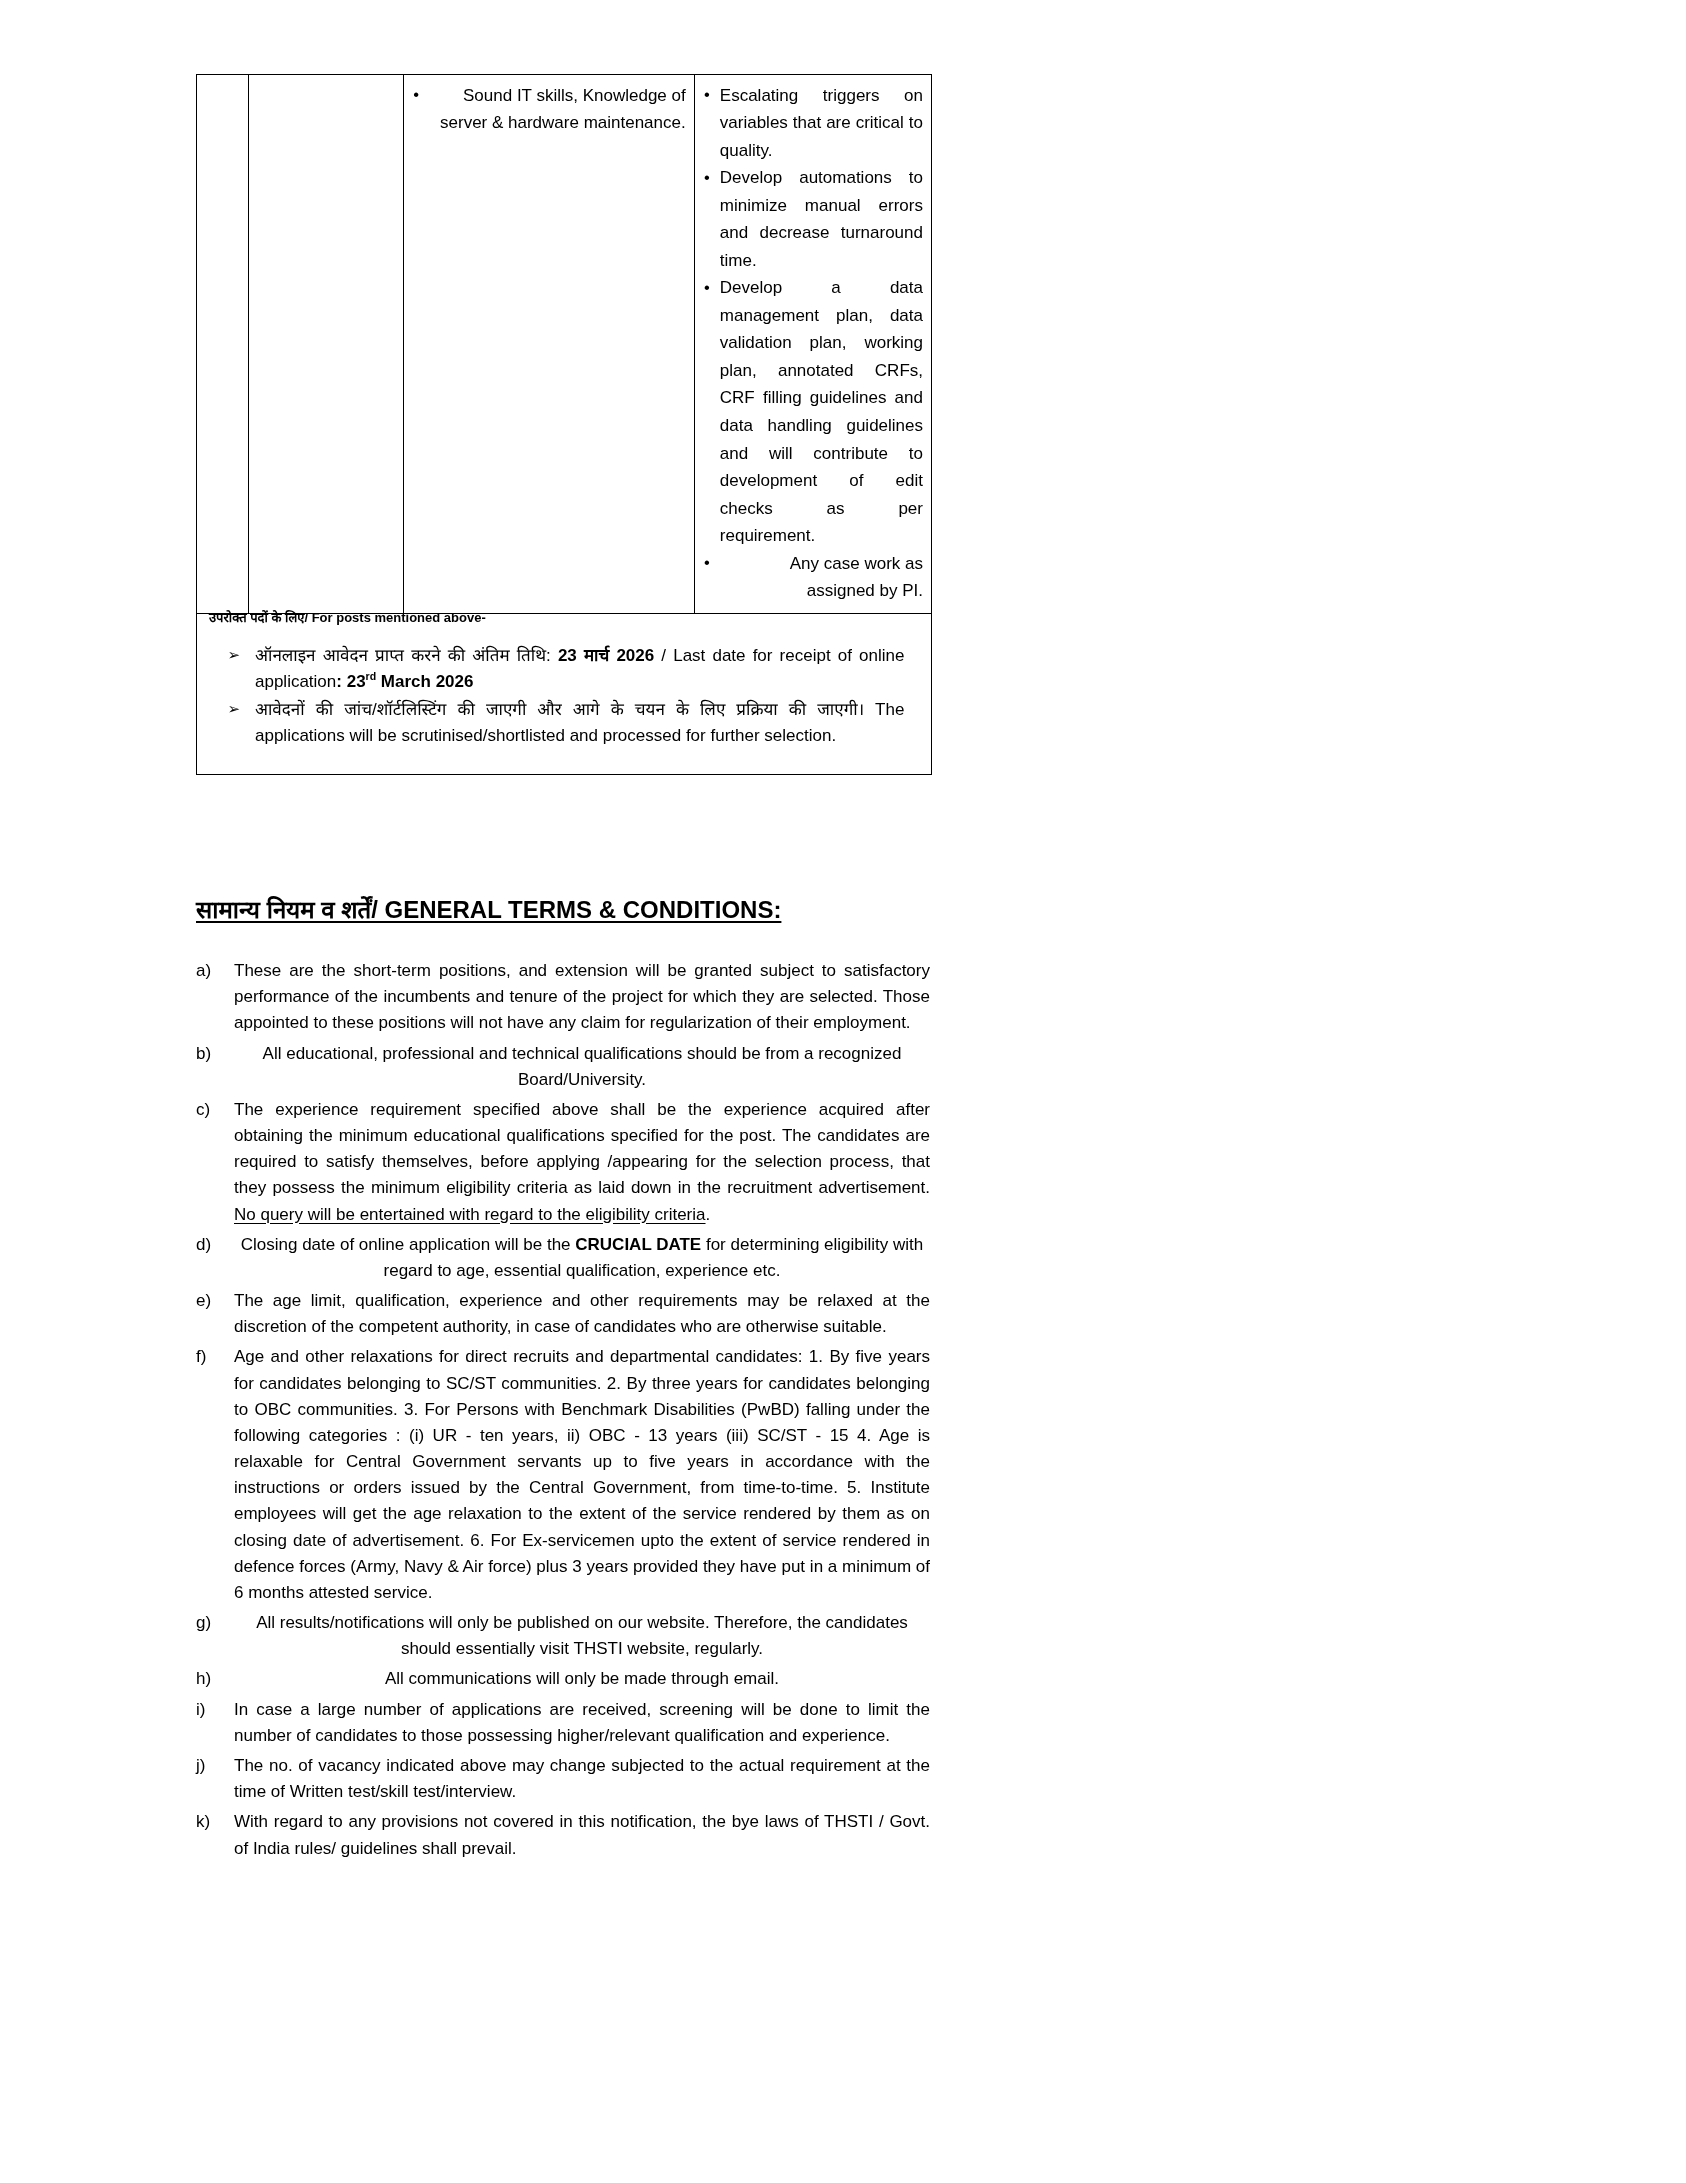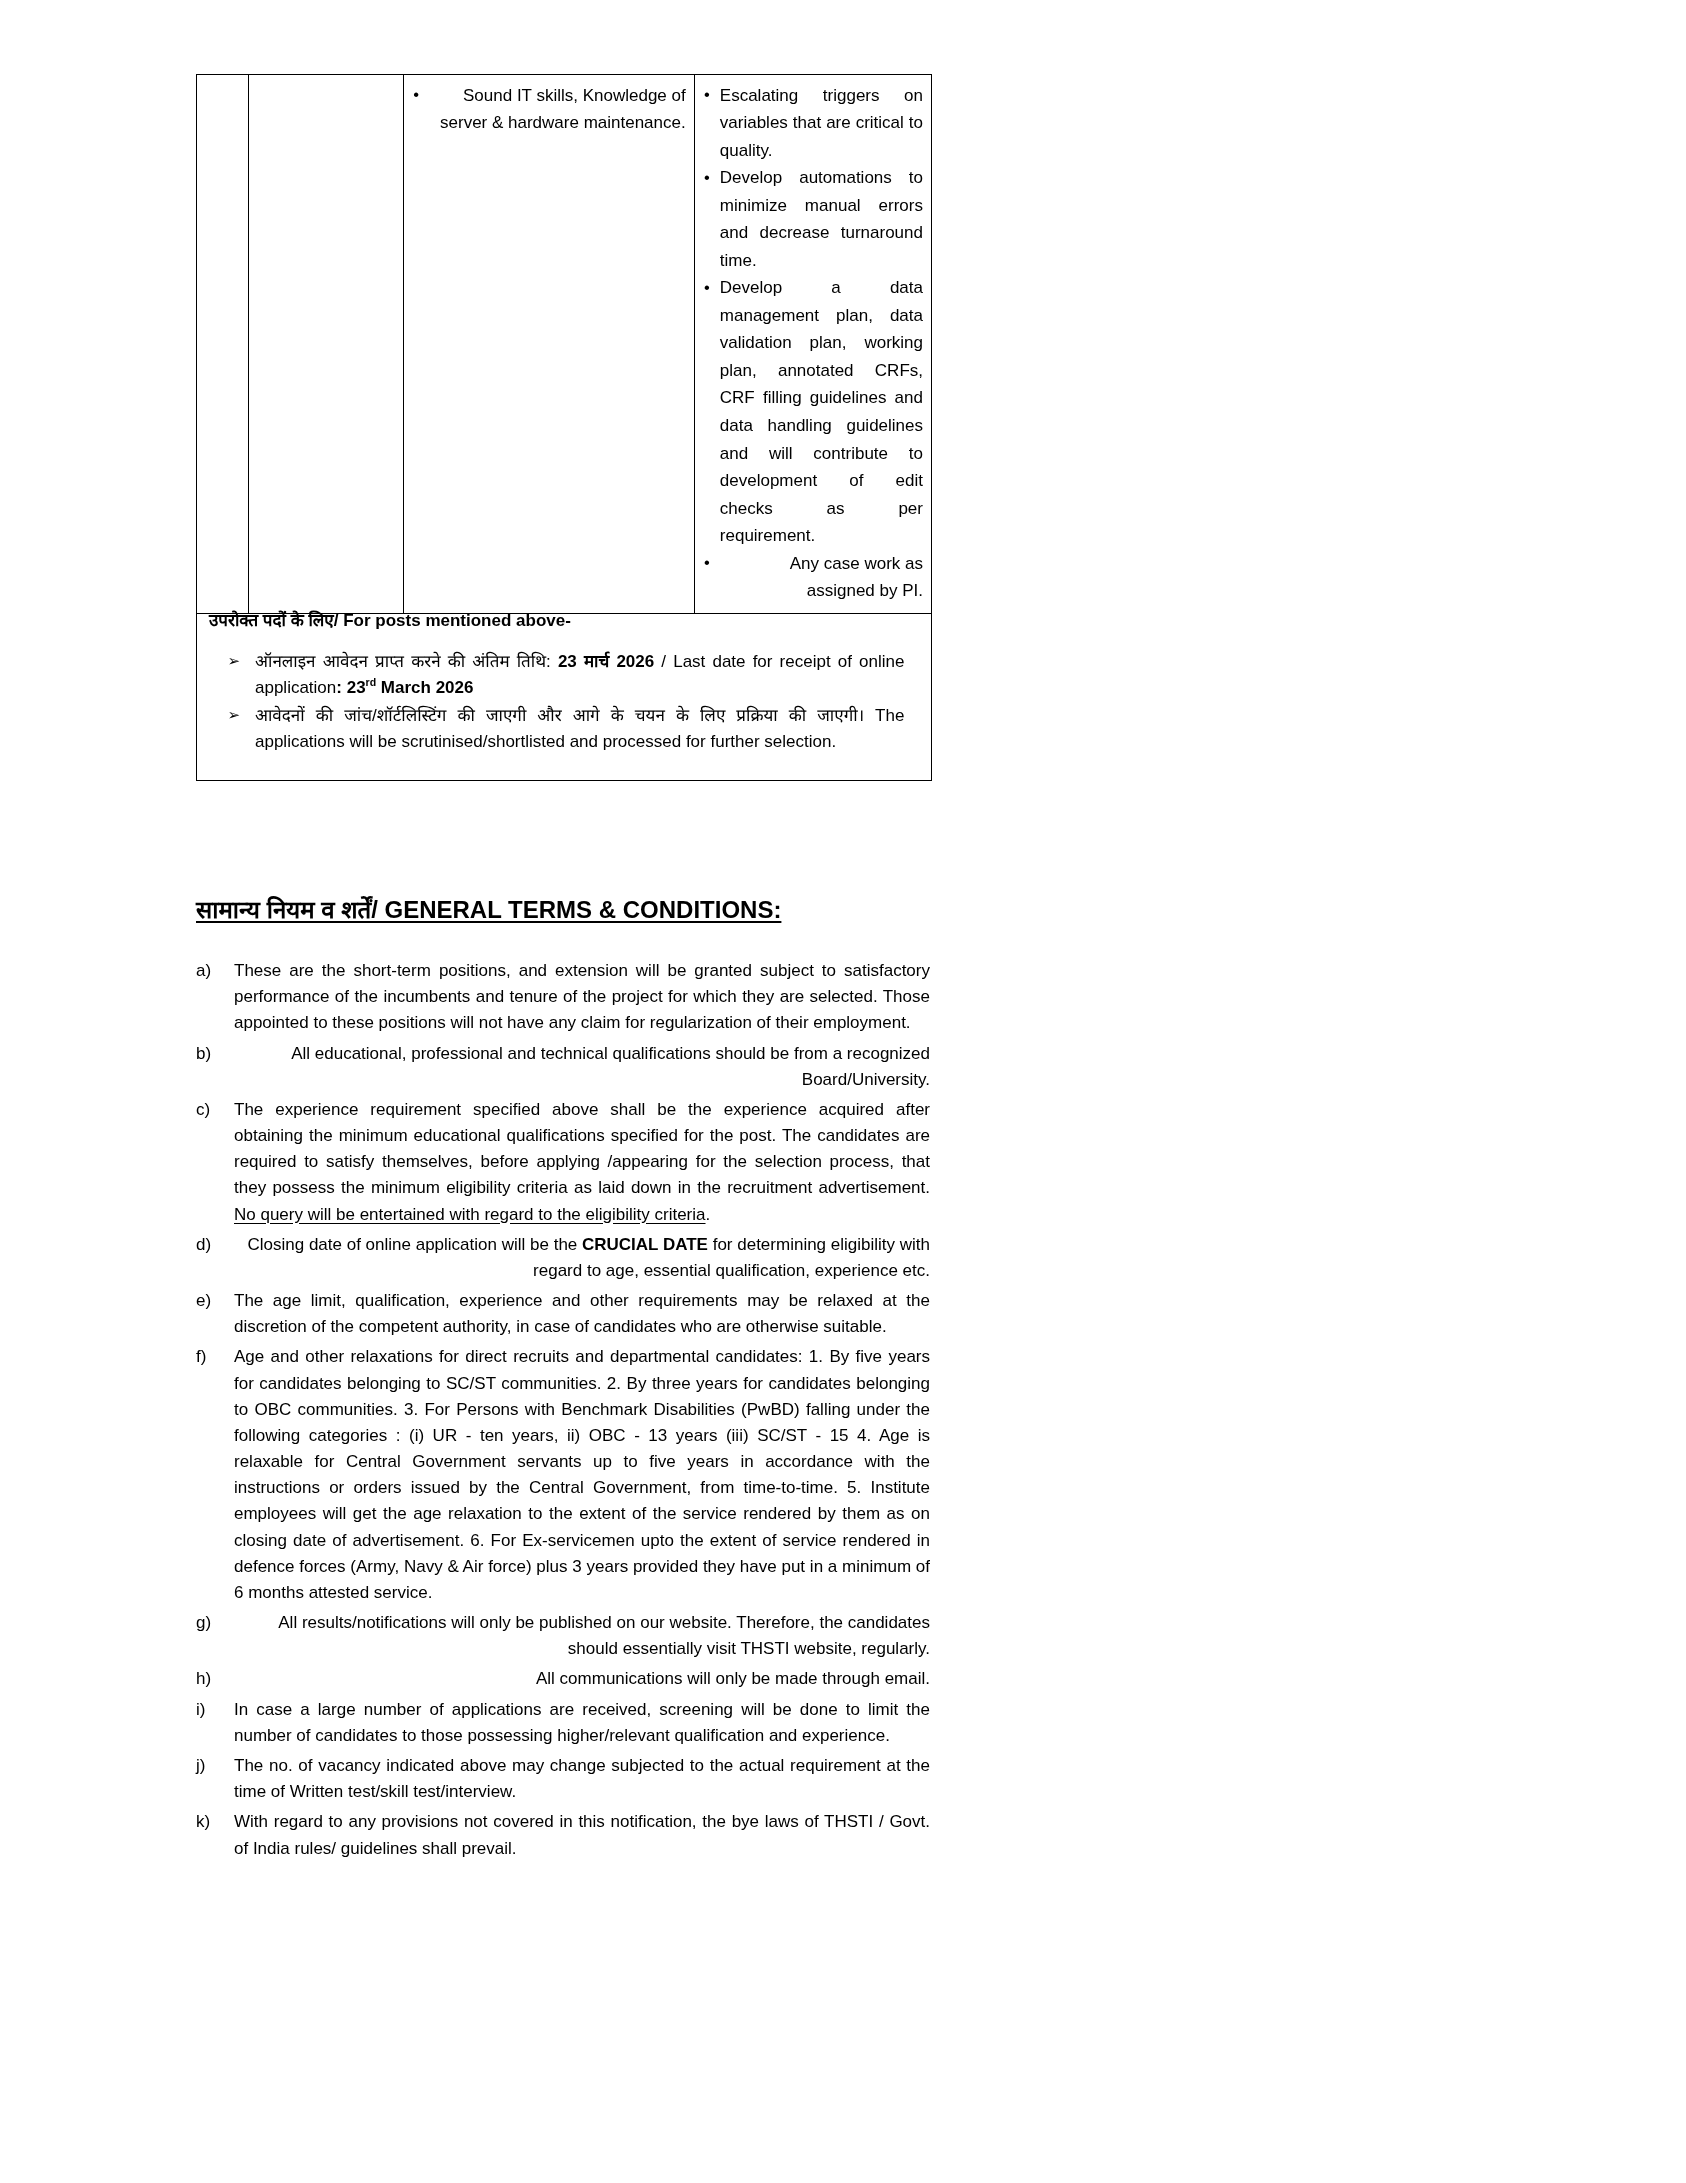--- a/index.html
+++ b/index.html
@@ -78,21 +78,21 @@
     position: absolute;
     left: 196px;
     top: 602px;
     width: 736px;
     border: 1.3px solid #000;
     border-top: none;
     box-sizing: border-box;
     padding: 6.6px 10.6px 9.3px 12px;
   }
   .posts-head {
-    font-size: 17px;
+    font-size: 13px;
     font-weight: bold;
     line-height: 1.45;
     margin-bottom: 16px;
   }
   ul.arrows {
     list-style: none;
     margin: 16px;
     padding: 0;
   }
   ul.arrows > li {
@@ -143,21 +143,21 @@
     font-size: 17px;
     line-height: 1.54;
   }
   .terms .body {
     flex: 1 1 auto;
     font-size: 17px;
     line-height: 1.54;
     text-align: justify;
     text-justify: inter-word;
   }
-  .terms .body.left { text-align: right; }
+  .terms .body.left { text-align: center; }
   .u { text-decoration: underline; text-underline-offset: 2.6px; }
 </style>
 </head>
 <body>
 
 <div class="page">
 
   <table class="spec-table">
     <tbody>
       <tr>

